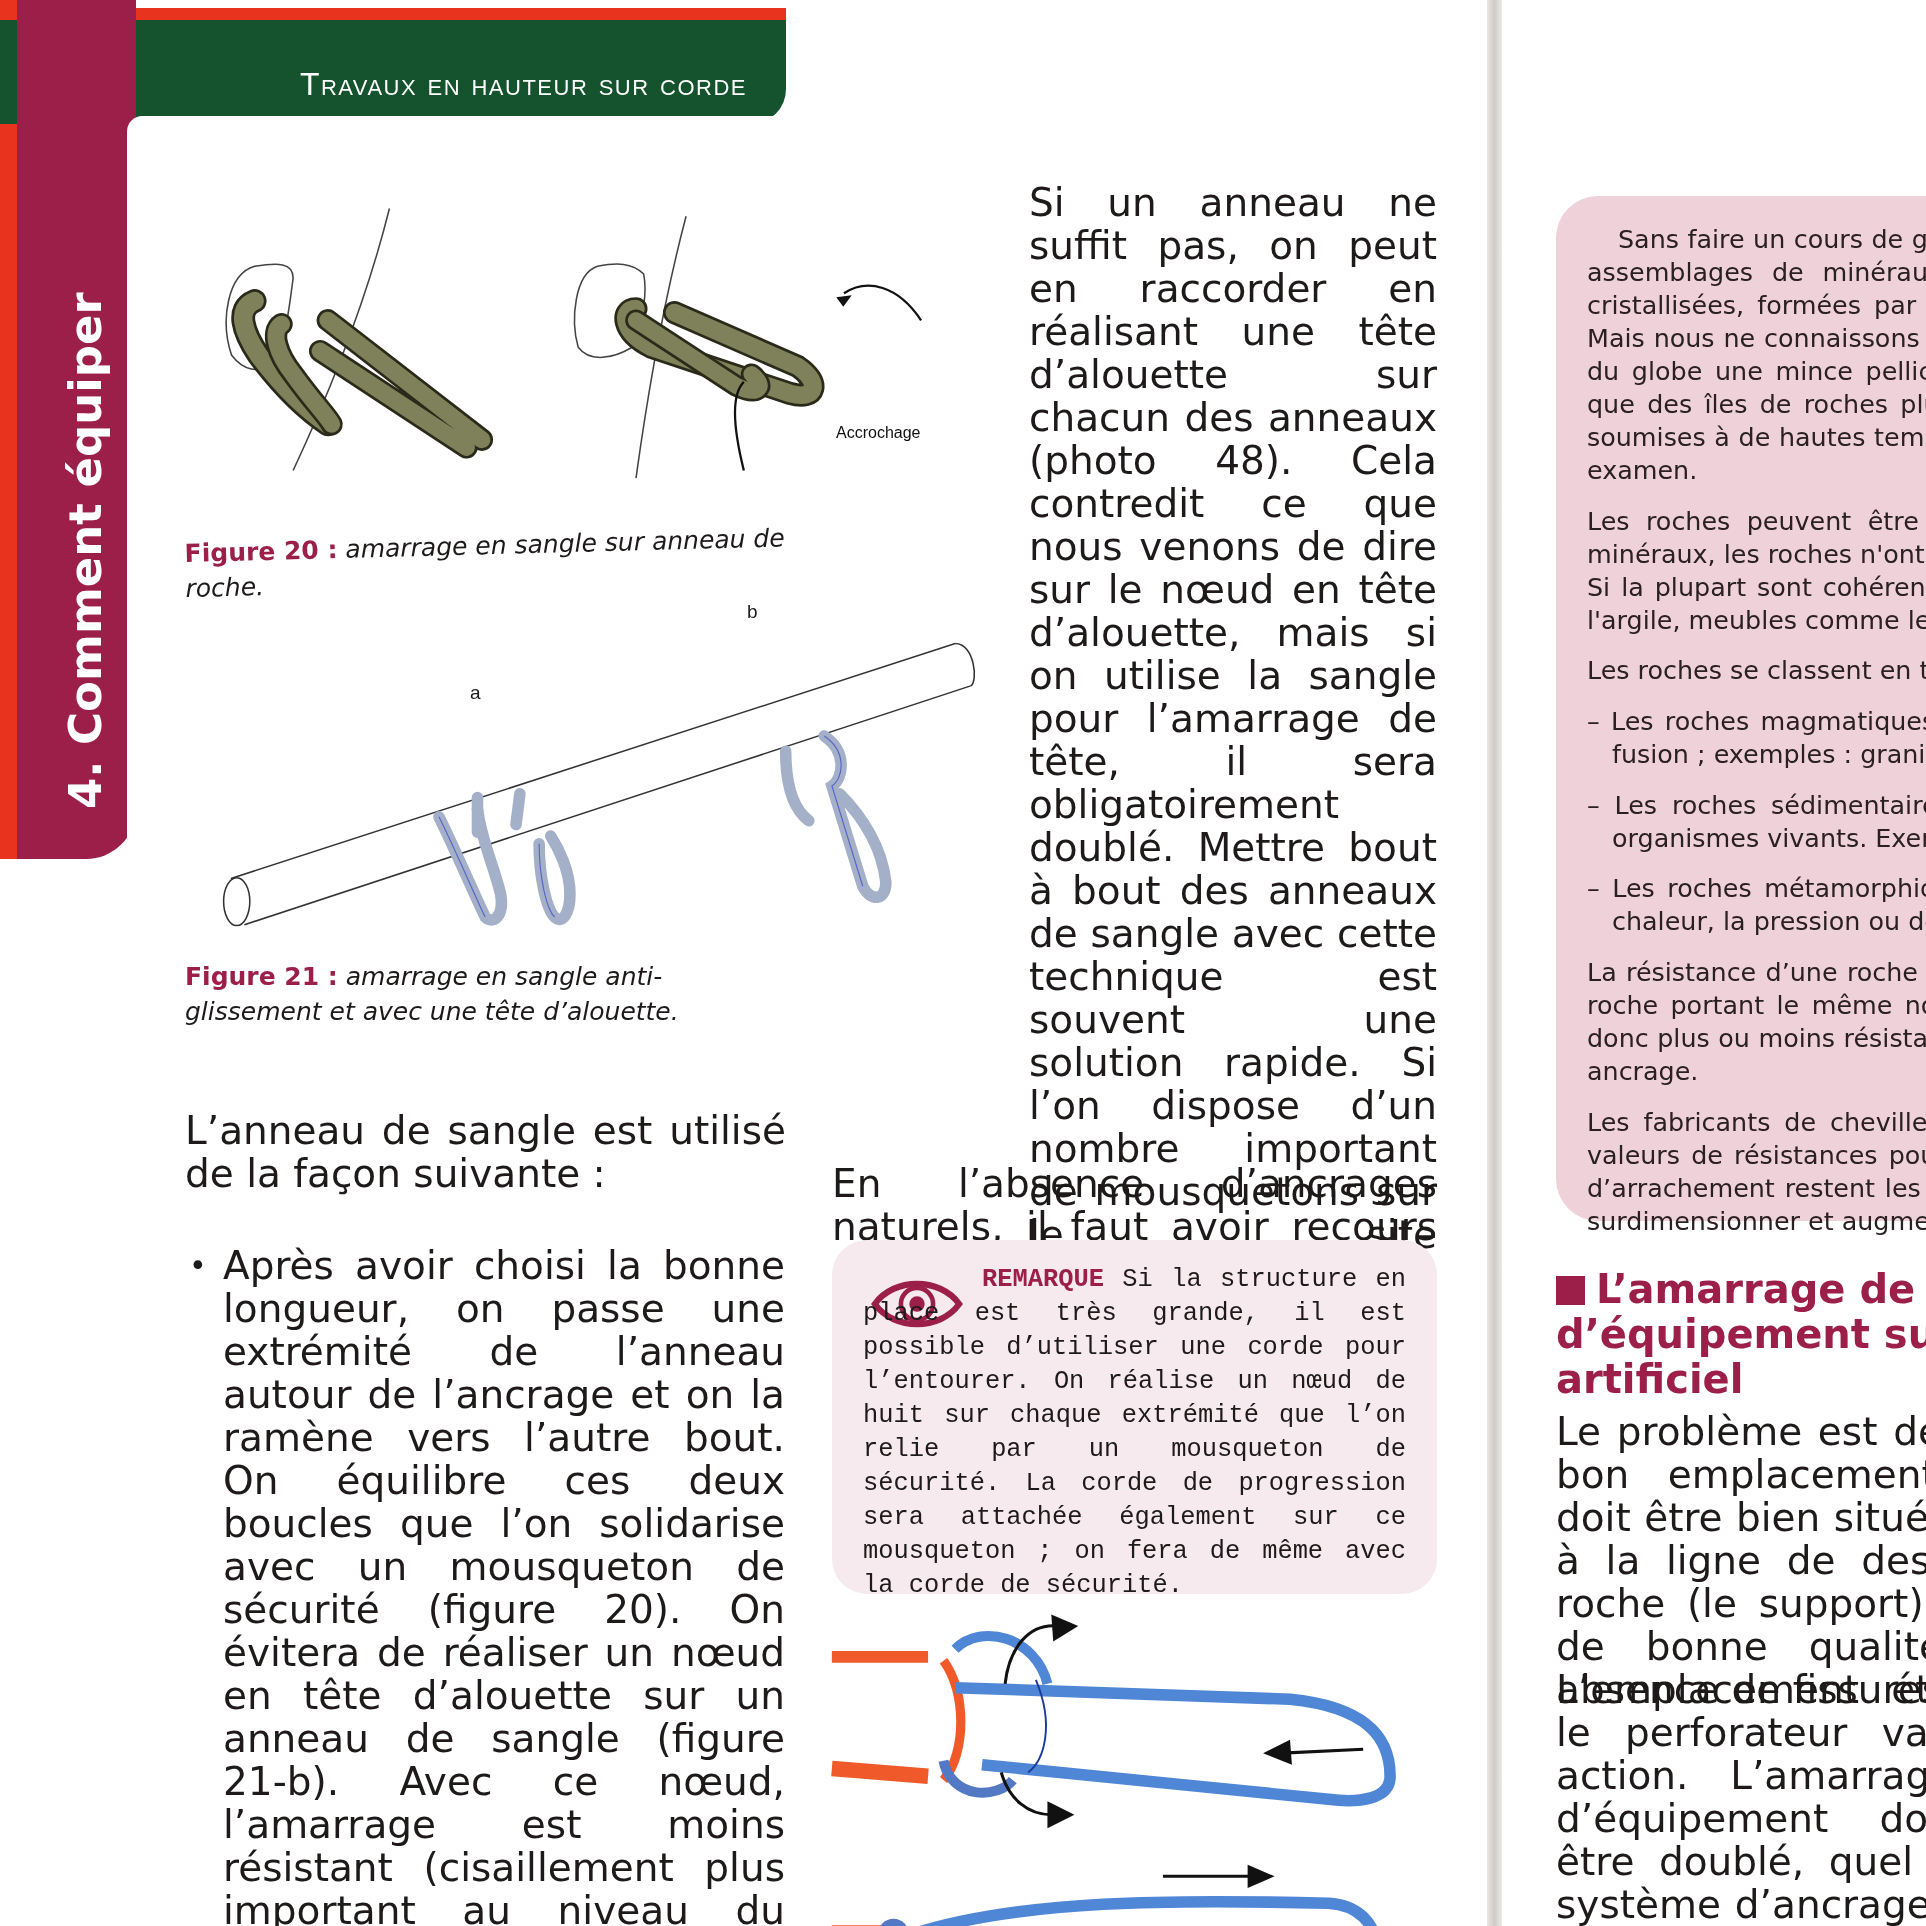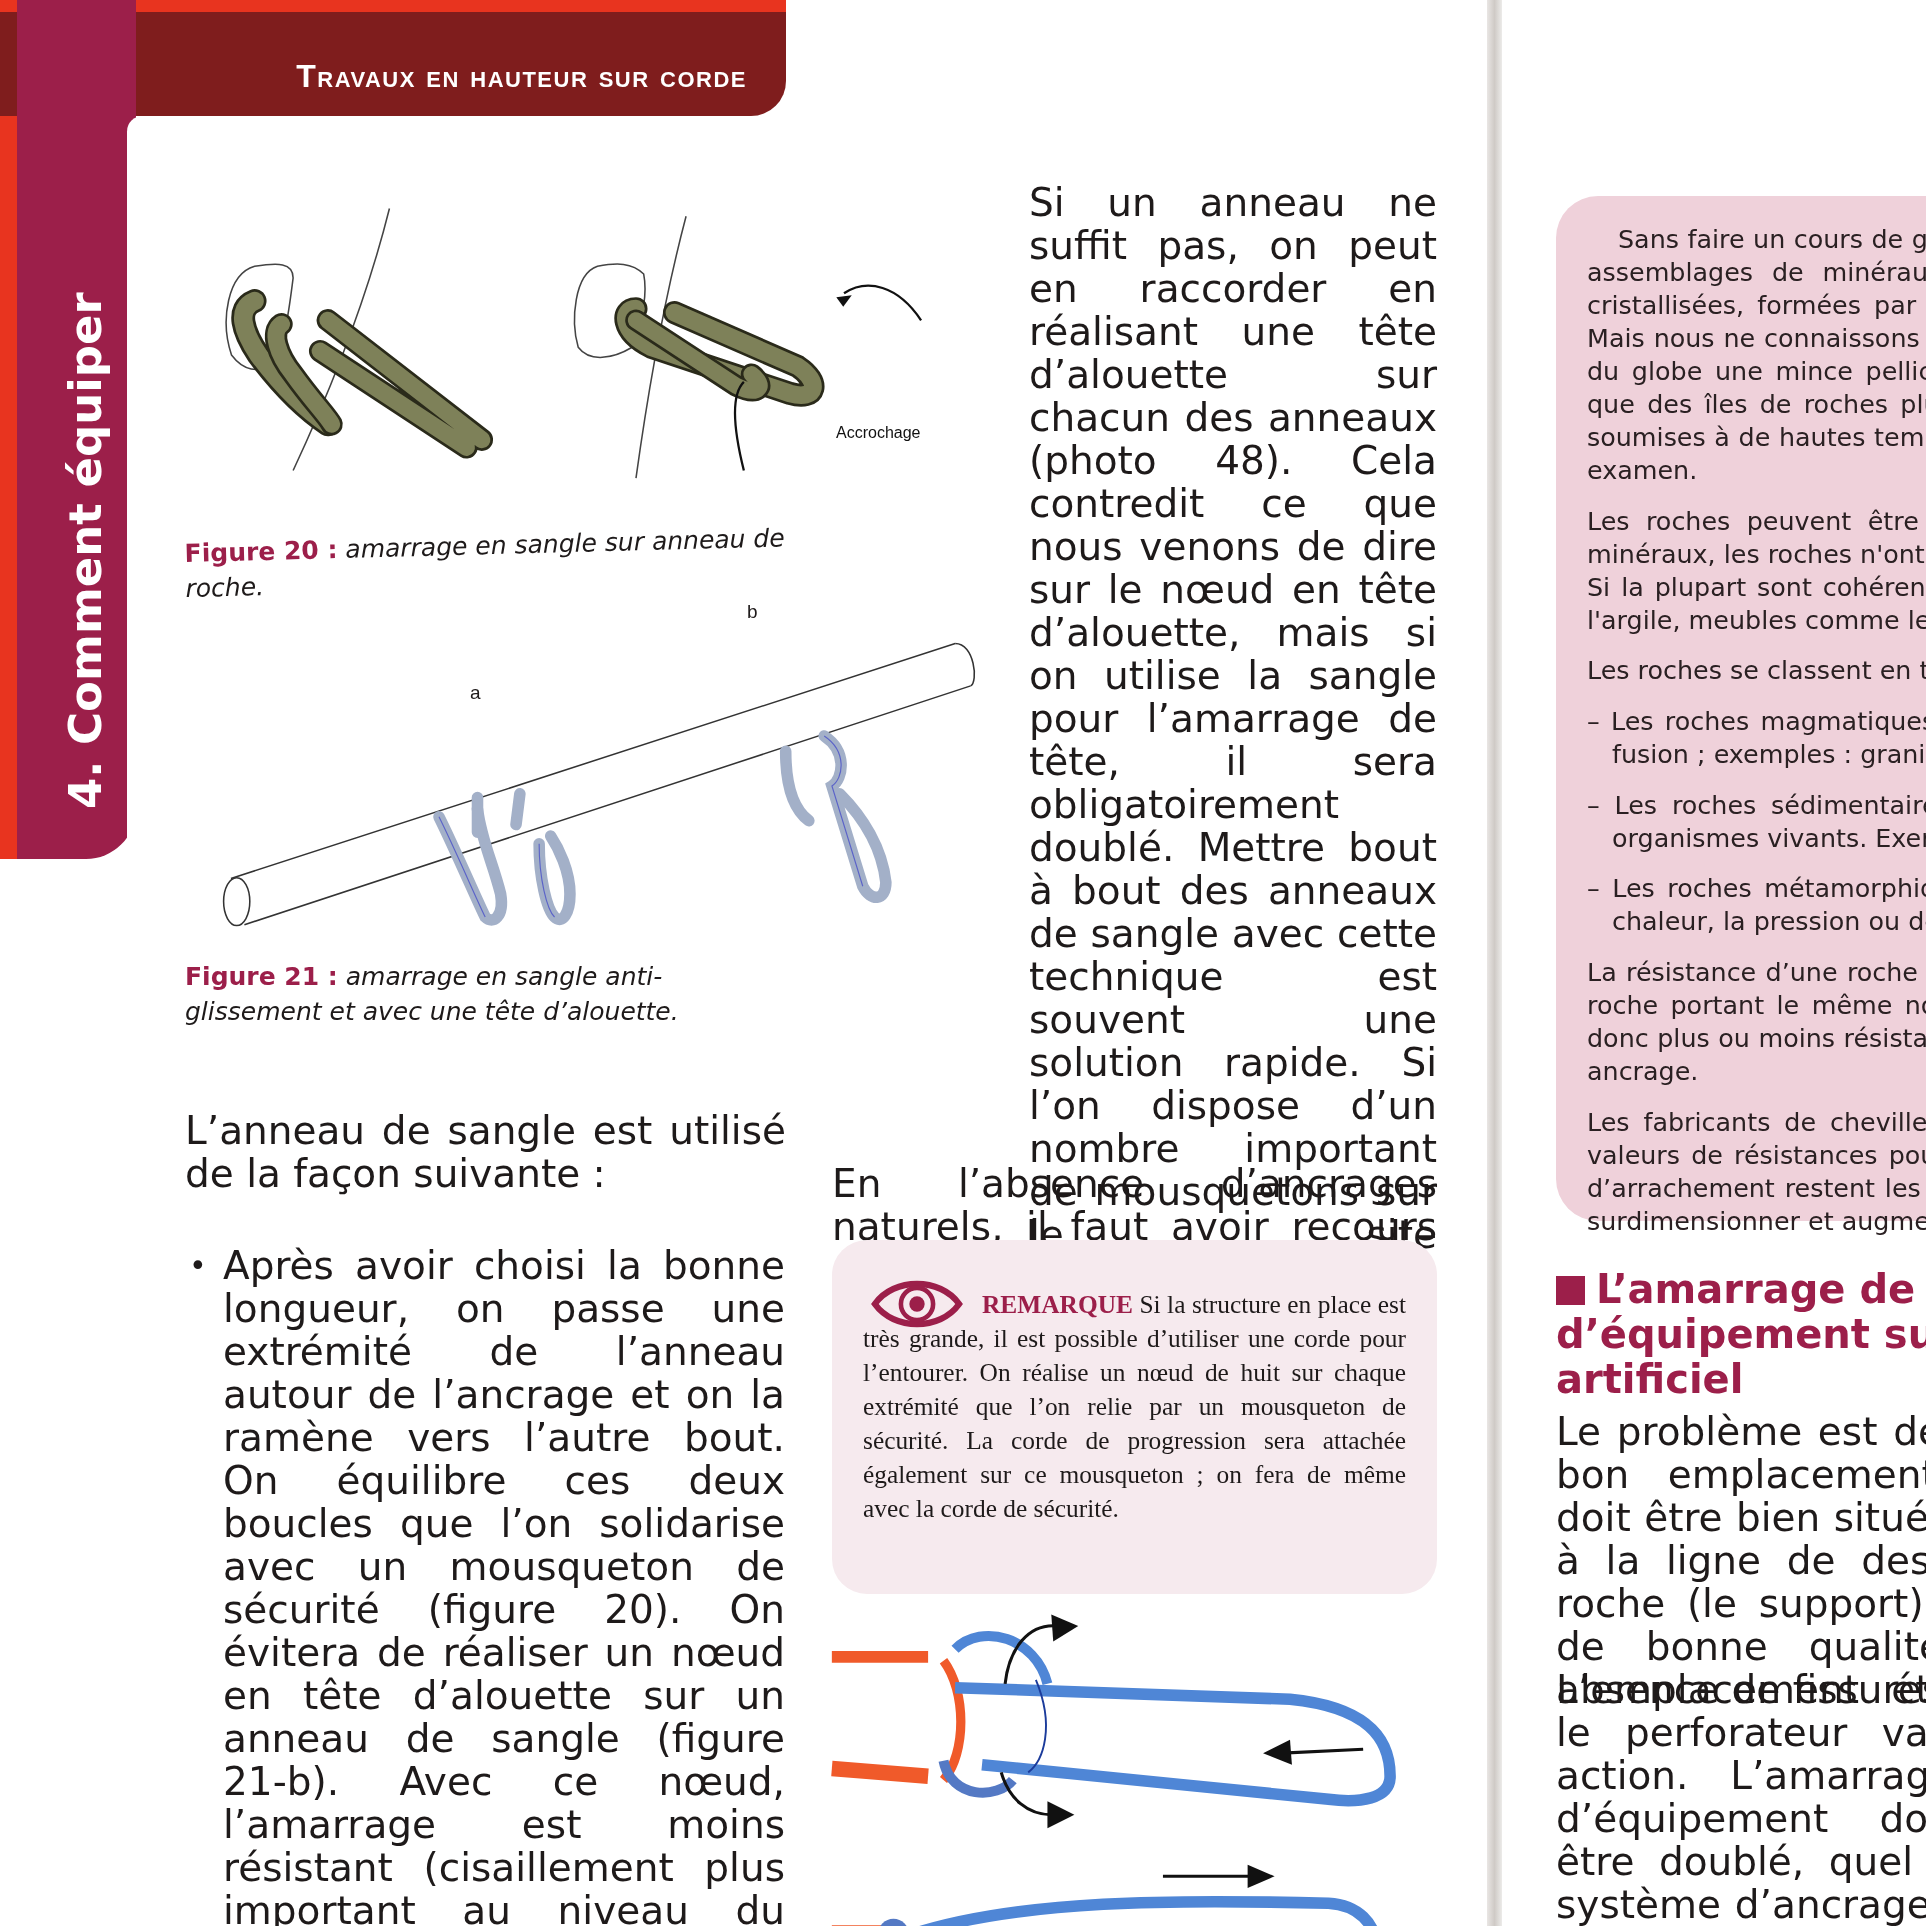--- a/index.html
+++ b/index.html
@@ -9,22 +9,22 @@
     font-family:"DejaVu Sans", sans-serif;
     color:#1e1a1a;
   }
   .abs { position:absolute; }
   
   .left-page { left:0; top:0; width:1495px; height:2280px; background:#ffffff; }
   .spine { left:1487px; top:0; width:15.4px; height:2280px;
     background:linear-gradient(90deg,#e9e6e4,#cfcac6 50%,#ecebe9); }
   .red-edge { left:0; top:0; width:17.3px; height:859px; background:#e8341f; }
   .header-band-left {
-    left:0; top:0; width:786px; height:116px;
-    background:#7f1d1d; border-bottom-right-radius:35px;font-weight:bold;
+    left:0; top:8px; width:786px; height:116px;
+    background:#14532d; border-bottom-right-radius:35px;
   }
   .header-band-left .top-strip { position:absolute; left:0; top:0; width:100%; height:11.6px; background:#e8341f; }
   .side-tab-left {
     left:17.3px; top:0; width:119px; height:859px;
     background:#9c1f4a; border-bottom-right-radius:50px;
   }
   .running-head {
     color:#ffffff; font-family:"Liberation Sans", sans-serif;
     font-size:32px; letter-spacing:1.5px; font-variant:small-caps; white-space:nowrap;
   }
@@ -41,21 +41,21 @@
   .caption {
     font-family:"DejaVu Sans", sans-serif; font-size:25px; line-height:35px; color:#1e1a1a;
   }
   .caption .lbl { color:#9c1f4a; font-weight:bold; font-style:normal; }
   .caption .txt { font-style:italic; }
   .remark-box {
     left:832px; top:1240px; width:605px; height:354px;
     background:#f6eaee; border-radius:35px;
   }
   .remark-text {
-    font-family:Liberation Serif, serif; font-size:25.4px; line-height:34px; text-align:justify;margin-top:24px;
+    font-family:Liberation Mono, monospace; font-size:25.4px; line-height:34px; text-align:justify;
   }
   .remark-label { color:#9c1f4a; font-weight:bold; }
   .pink-box {
     left:1556px; top:196px; width:1264px; height:1025px;
     background:#efd1da; border-radius:42px;
   }
   .pink-text {
     font-family:"DejaVu Sans", sans-serif; font-size:25.4px; line-height:33px;
     text-align:justify; color:#2a2022;
   }

